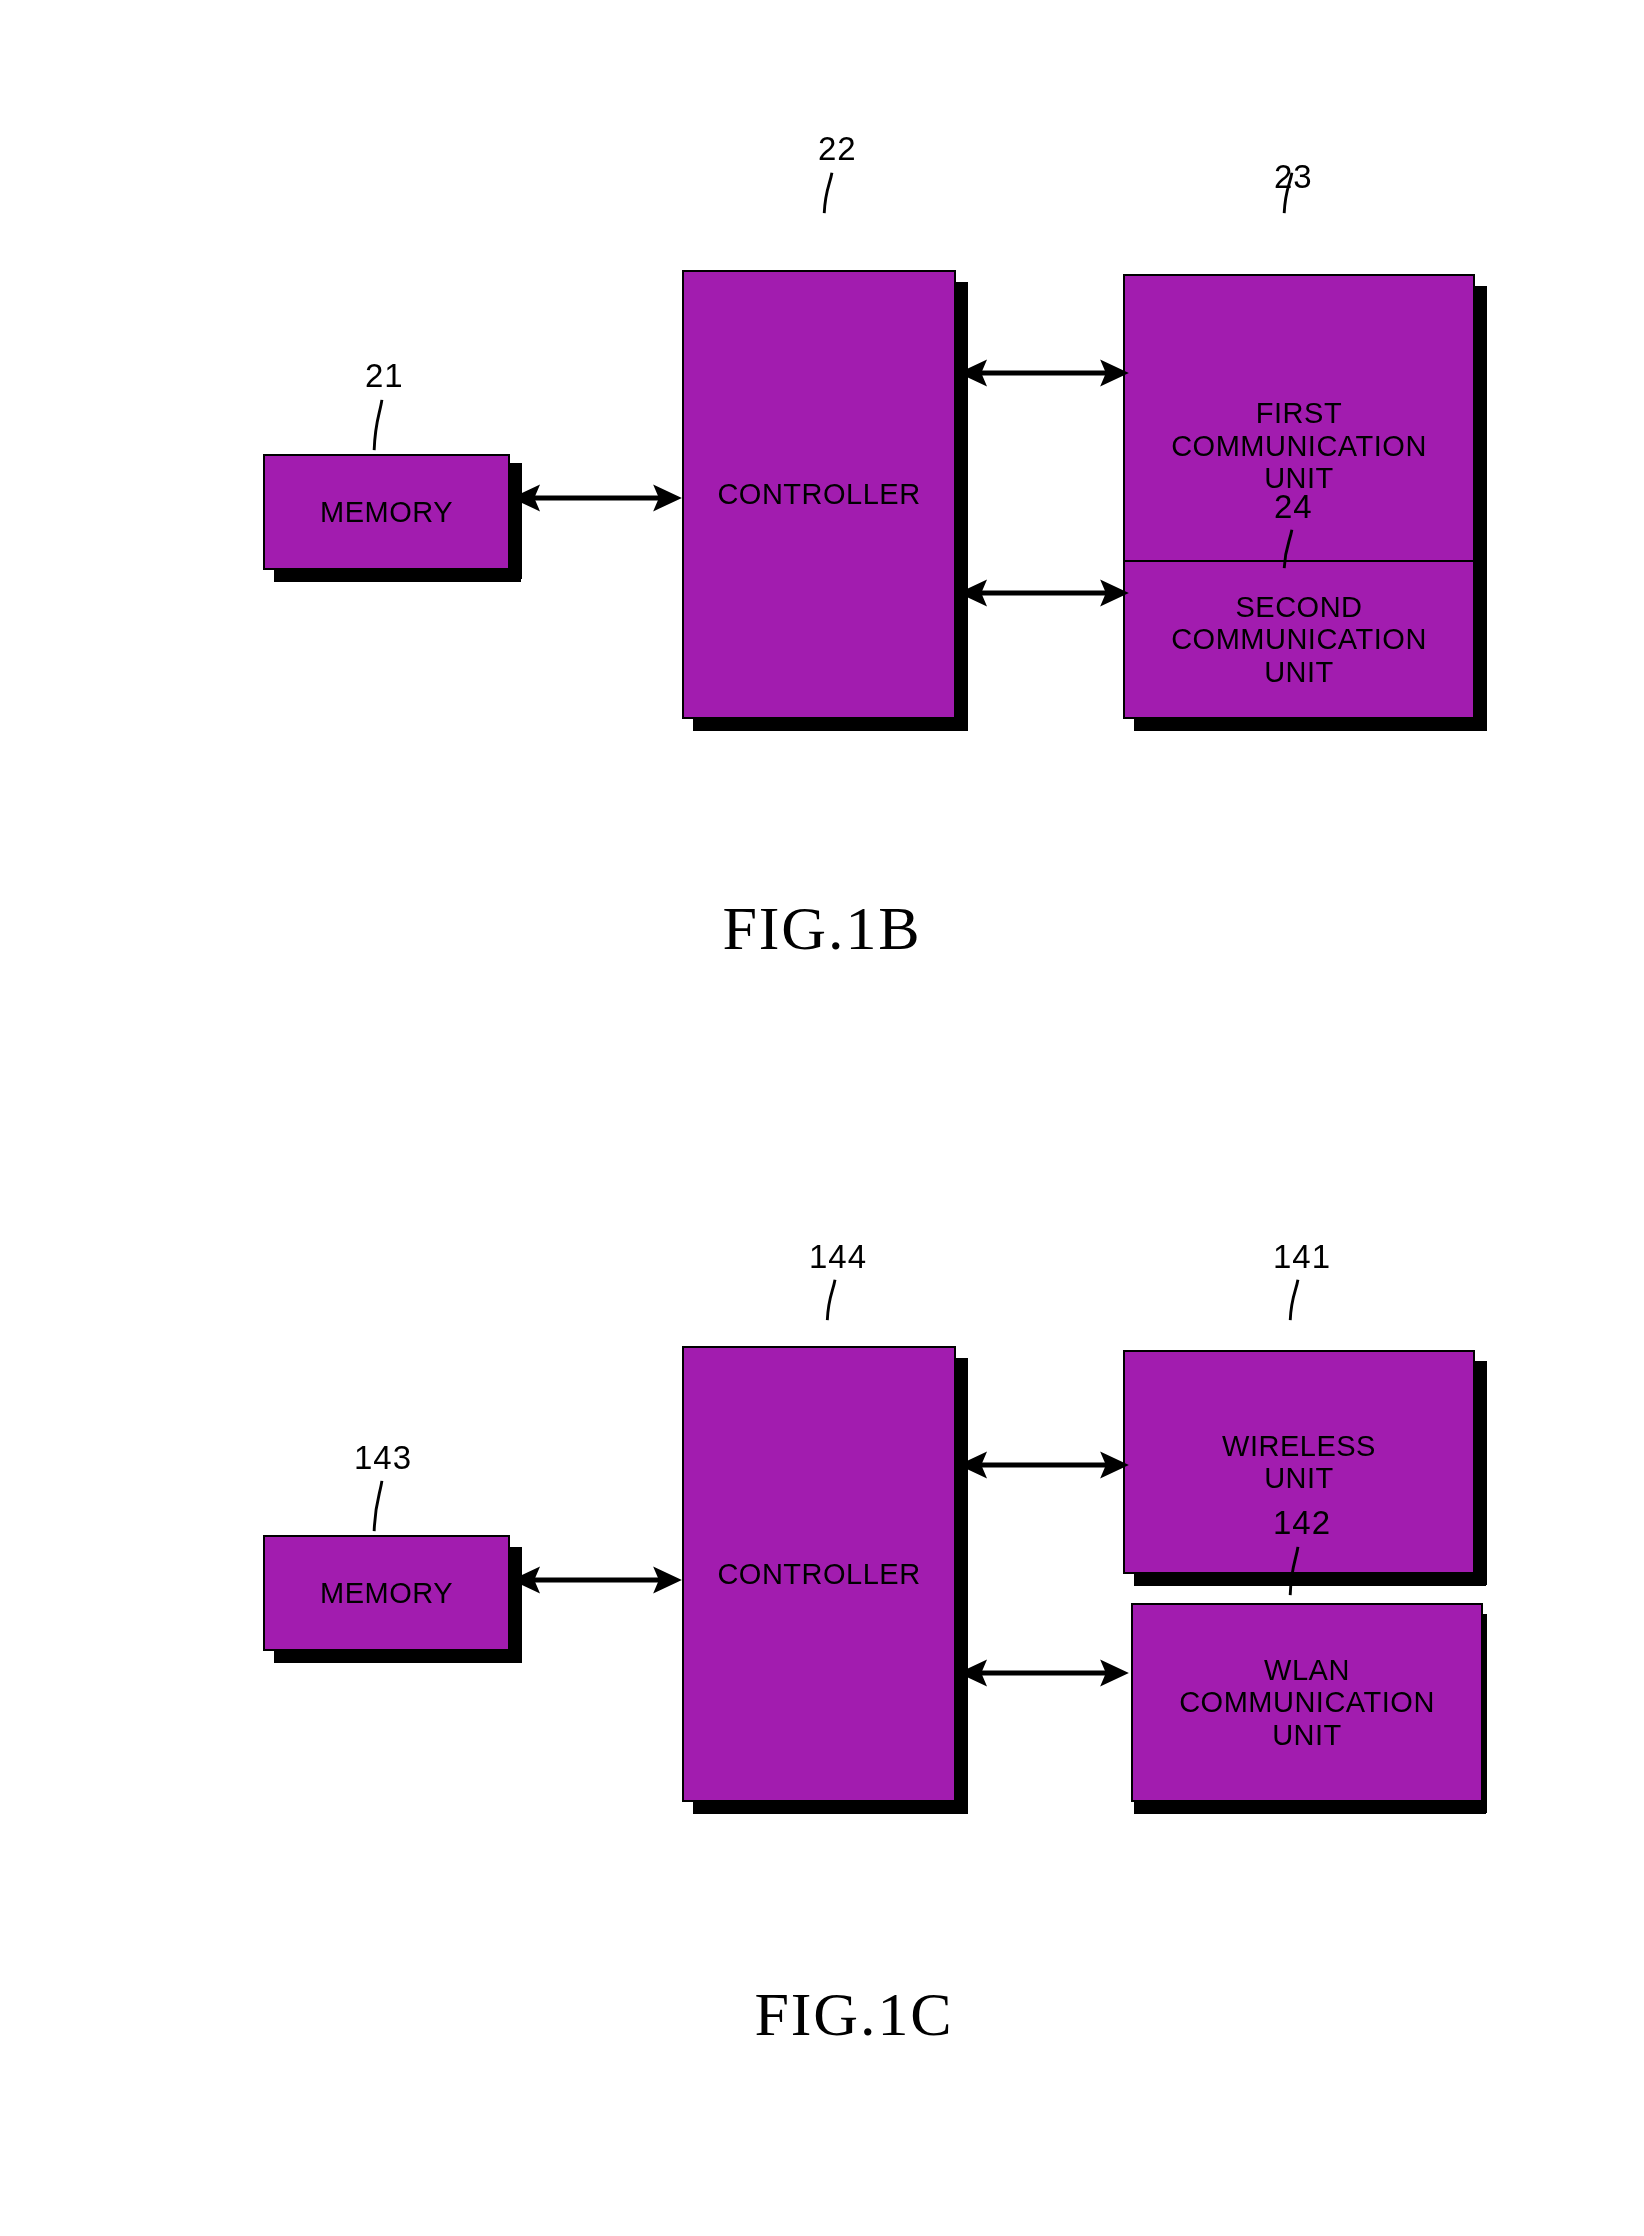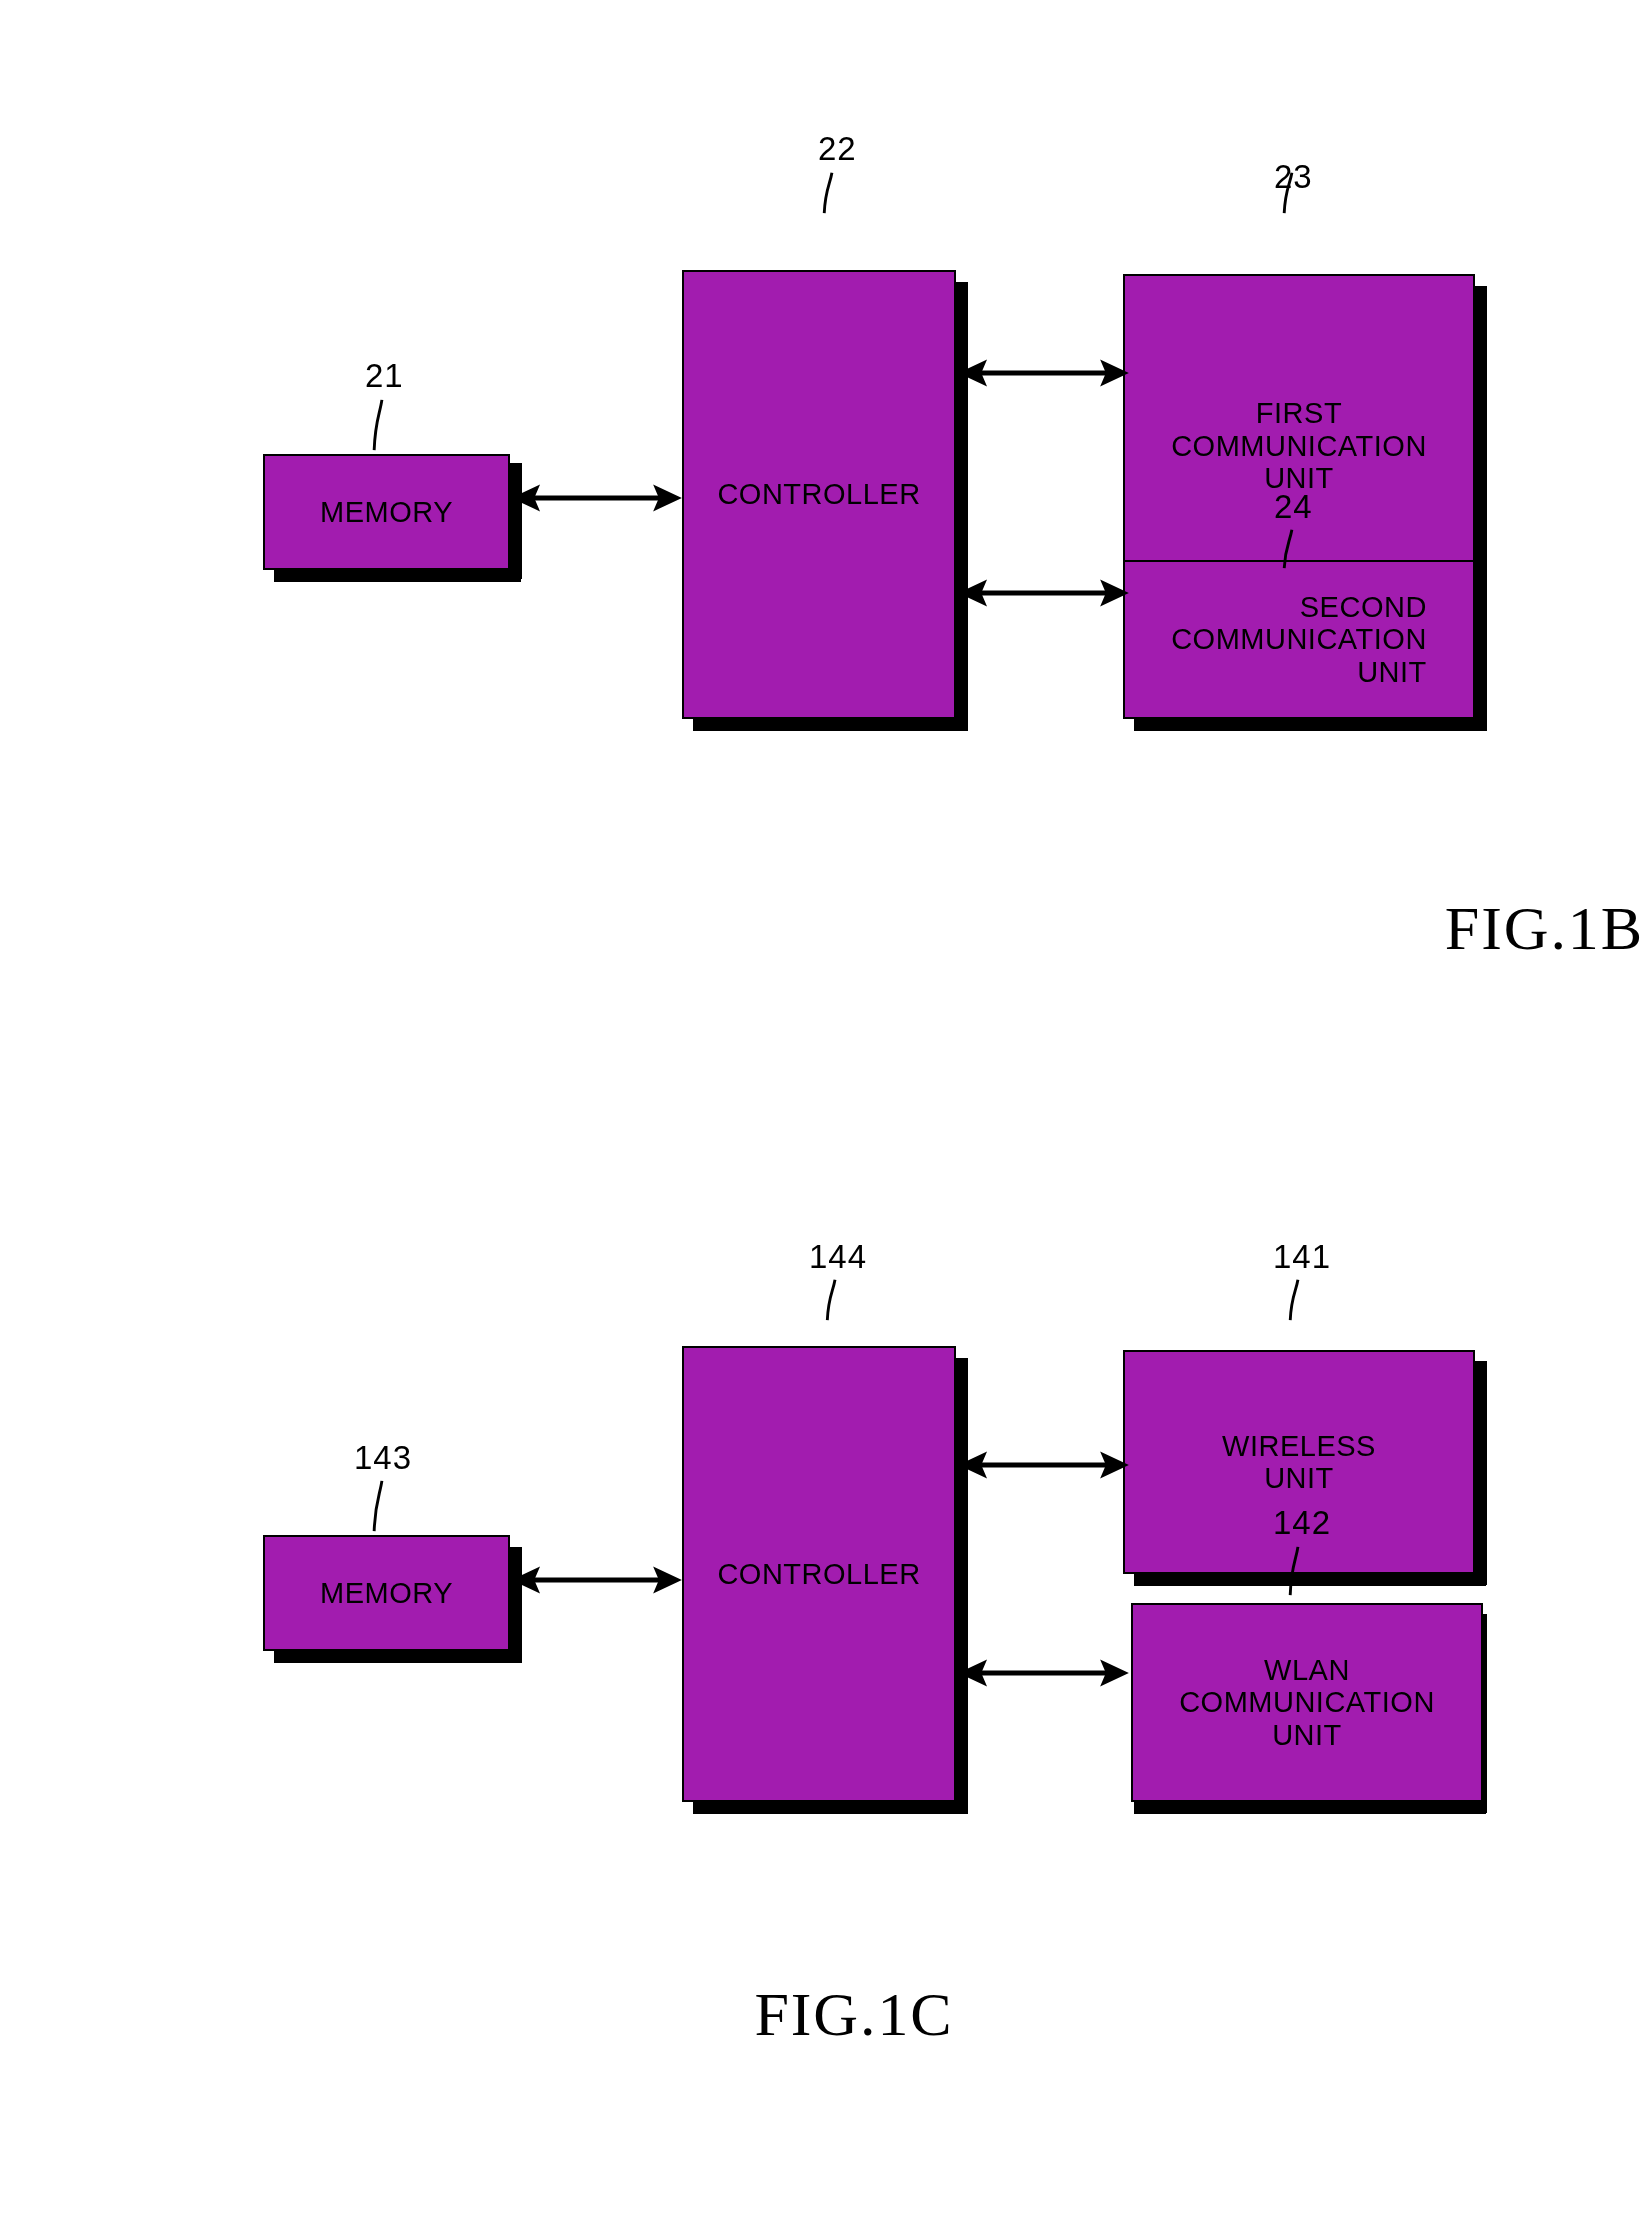--- a/index.html
+++ b/index.html
@@ -146,21 +146,21 @@
     <div class="shadow-r" style="left:1475px; top:286px; width:11.6px; height:344px;"></div>
     <div class="shadow-b" style="left:1134px; top:618px; width:352px; height:11.6px;"></div>
     <div class="block" style="left:1123px; top:274px; width:352px; height:344px;">
       <span class="block-label">FIRST
 COMMUNICATION
 UNIT</span>
     </div>
 
     <div class="shadow-r" style="left:1475px; top:572px; width:11.6px; height:159px;"></div>
     <div class="shadow-b" style="left:1134px; top:719px; width:352px; height:11.6px;"></div>
-    <div class="block" style="left:1123px; top:560px; width:352px; height:159px;text-align:right;">
+    <div class="block" style="left:1123px; top:560px; width:352px; height:159px;">
       <span class="block-label">SECOND
 COMMUNICATION
 UNIT</span>
     </div>
 
     <svg class="connector" style="left:507px; top:475px;" width="183" height="46" viewBox="0 0 190 48">
       <line x1="24" y1="24" x2="160" y2="24" stroke="#000" stroke-width="5"></line>
       <polygon points="4,24 34,10 28,24 34,38" fill="#000"></polygon>
       <polygon points="182,24 152,10 158,24 152,38" fill="#000"></polygon>
     </svg>
@@ -170,21 +170,21 @@
       <polygon points="4,24 34,10 28,24 34,38" fill="#000"></polygon>
       <polygon points="182,24 152,10 158,24 152,38" fill="#000"></polygon>
     </svg>
 
     <svg class="connector" style="left:954px; top:570px;" width="183" height="46" viewBox="0 0 190 48">
       <line x1="24" y1="24" x2="160" y2="24" stroke="#000" stroke-width="5"></line>
       <polygon points="4,24 34,10 28,24 34,38" fill="#000"></polygon>
       <polygon points="182,24 152,10 158,24 152,38" fill="#000"></polygon>
     </svg>
 
-    <div class="caption" style="top:893px;text-align:right;">FIG.1B</div>
+    <div class="caption" style="top:893px;">FIG.1B</div>
   </div>
 
   <div class="figure fig-c">
 
     <div class="ref" style="left:809px; top:118px;">144</div>
     <svg class="leader" style="left:806px; top:156px;" width="58" height="48" viewBox="0 0 60 50">
       <path d="M30 4 C 28 16, 23 22, 22 46" stroke="#000" stroke-width="3" fill="none"></path>
     </svg>
 
     <div class="ref" style="left:1273px; top:118px;">141</div>

